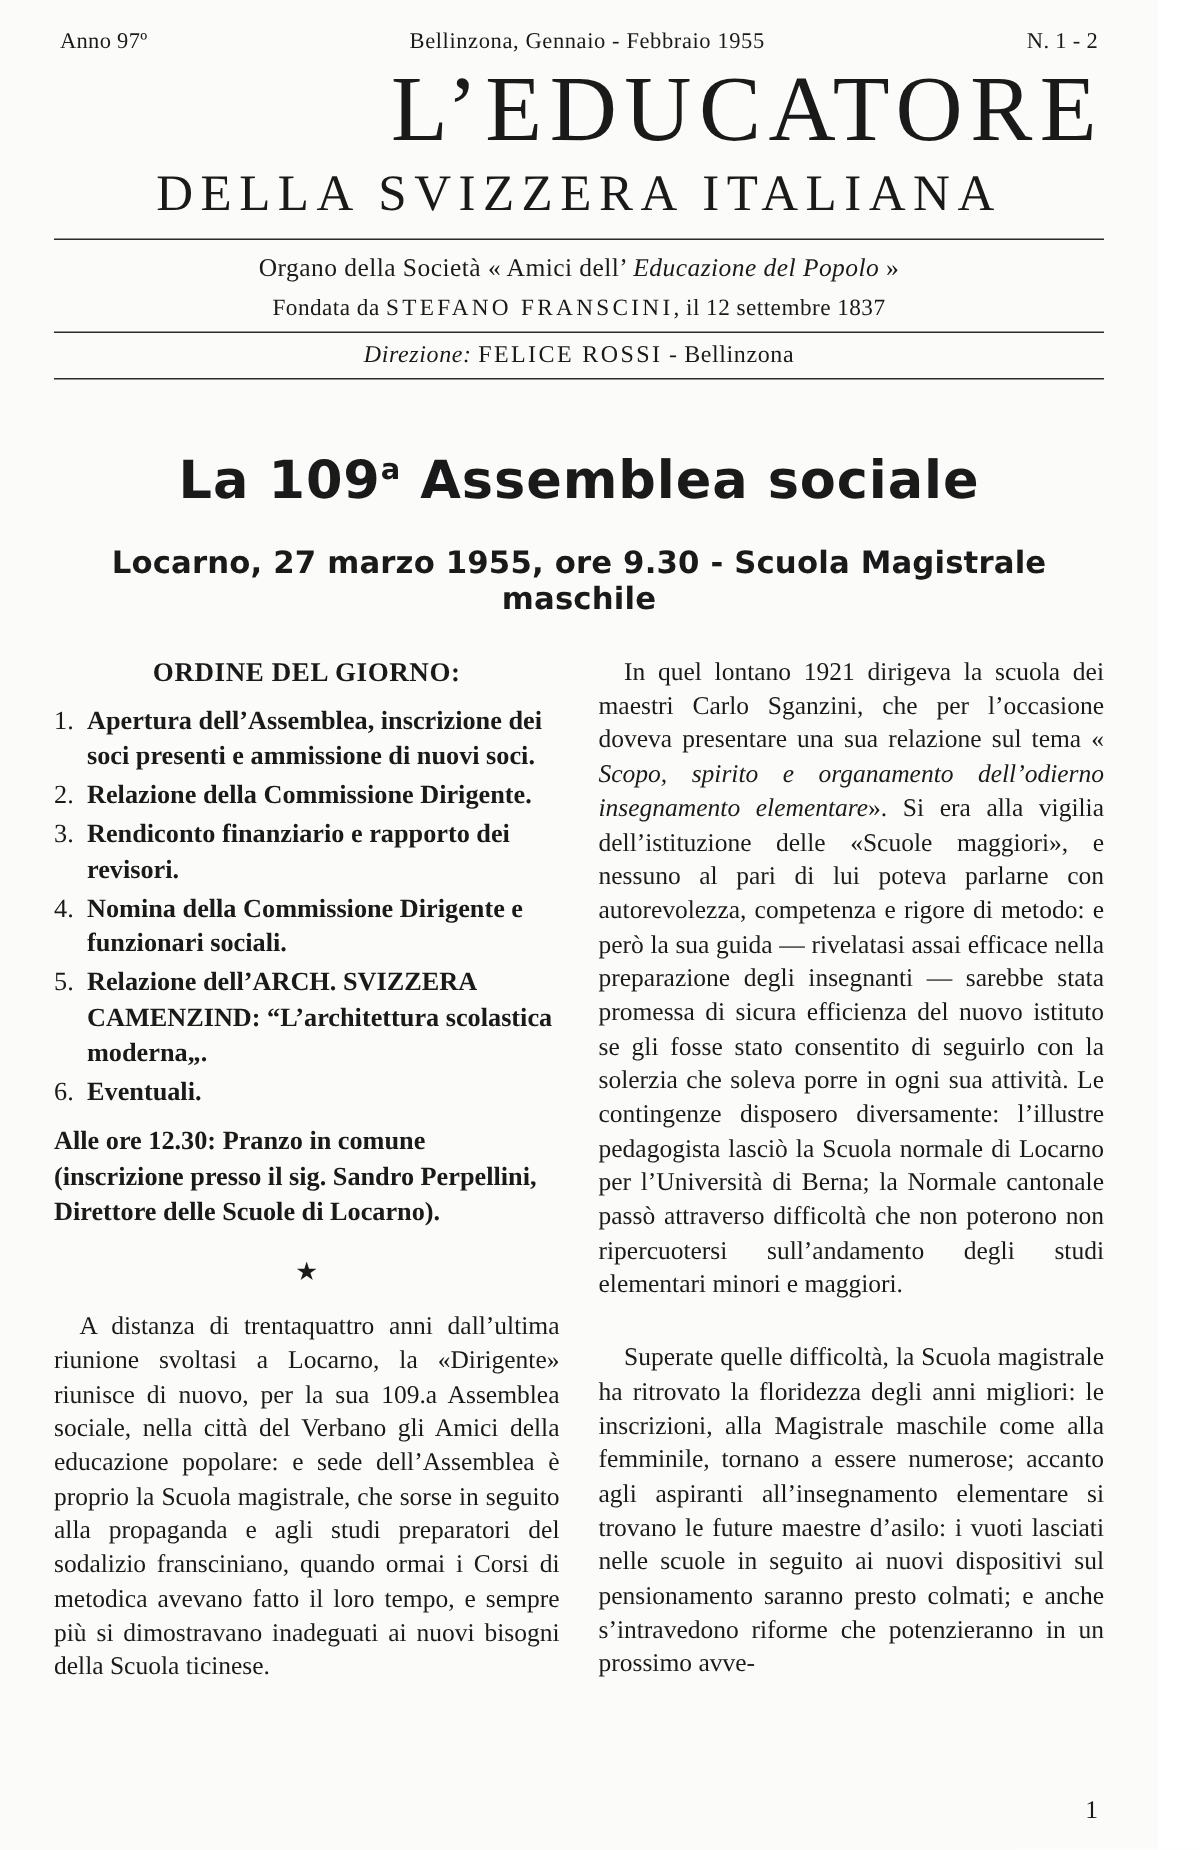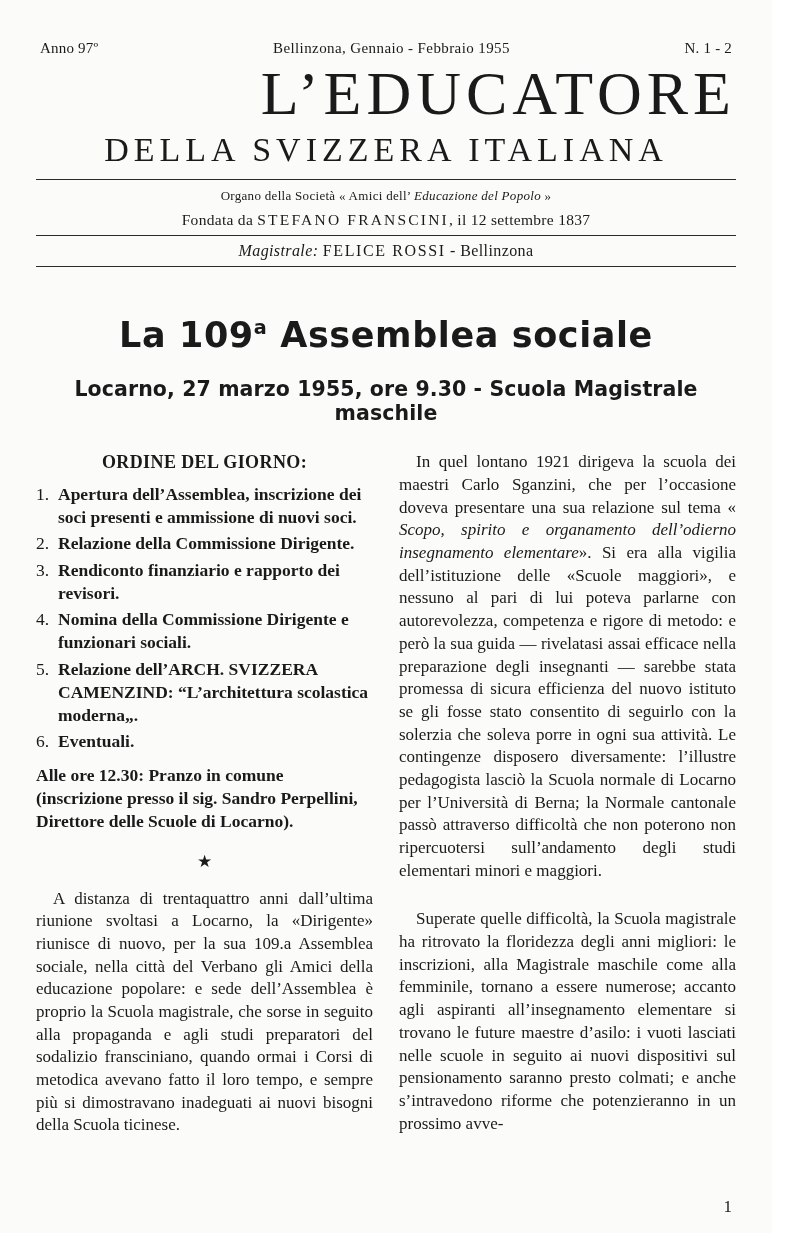--- a/index.html
+++ b/index.html
@@ -12,21 +12,21 @@
     height: 1233px;
     font-family: "Liberation Serif", serif;
     color: #1a1a1a;
     position: relative;
     overflow: hidden;
   }
   .page {
     width: 772px;
     height: 1233px;
     box-sizing: border-box;
-    padding: 40px 36px 20px 36px;
+    padding: 20px 36px 20px 36px;
     position: relative;
     background: #fbfbf9;
   }
 
   
   .masthead-top {
     display: flex;
     align-items: baseline;
     justify-content: space-between;
     font-size: 15px;
@@ -62,21 +62,21 @@
   }
   .rule {
     border: 0;
     border-top: 1.5px solid #2b2b2b;
     margin: 6px 0;
   }
   .rule.thin { border-top: 1px solid #2b2b2b; }
 
   .organo {
     text-align: center;
-    font-size: 13px;
+    font-size: 17px;
     line-height: 1.45;
     letter-spacing: 0.3px;
     margin: 7px 0 5px 0;
   }
   .organo .it { font-style: italic; }
   .fondata {
     text-align: center;
     font-size: 15.5px;
     letter-spacing: 0.3px;
     margin: 0 0 6px 0;
@@ -199,21 +199,21 @@
   <div class="organo">
     <span>Organo della Società « Amici dell’ </span><span class="it">Educazione del Popolo</span><span> »</span>
   </div>
   <div class="fondata">
     <span>Fondata da </span><span class="spaced">STEFANO FRANSCINI</span><span>, il 12 settembre 1837</span>
   </div>
 
   <hr class="rule thin">
 
   <div class="direzione">
-    <span class="lbl">Magistrale:</span>
+    <span class="lbl">Direzione:</span>
     <span class="name">FELICE ROSSI</span><span> - Bellinzona</span>
   </div>
 
   <hr class="rule">
 
   <div class="headline">
     <span>La 109</span><sup>a</sup><span> Assemblea sociale</span>
   </div>
   <div class="subhead">Locarno, 27 marzo 1955, ore 9.30 - Scuola Magistrale maschile</div>
 

